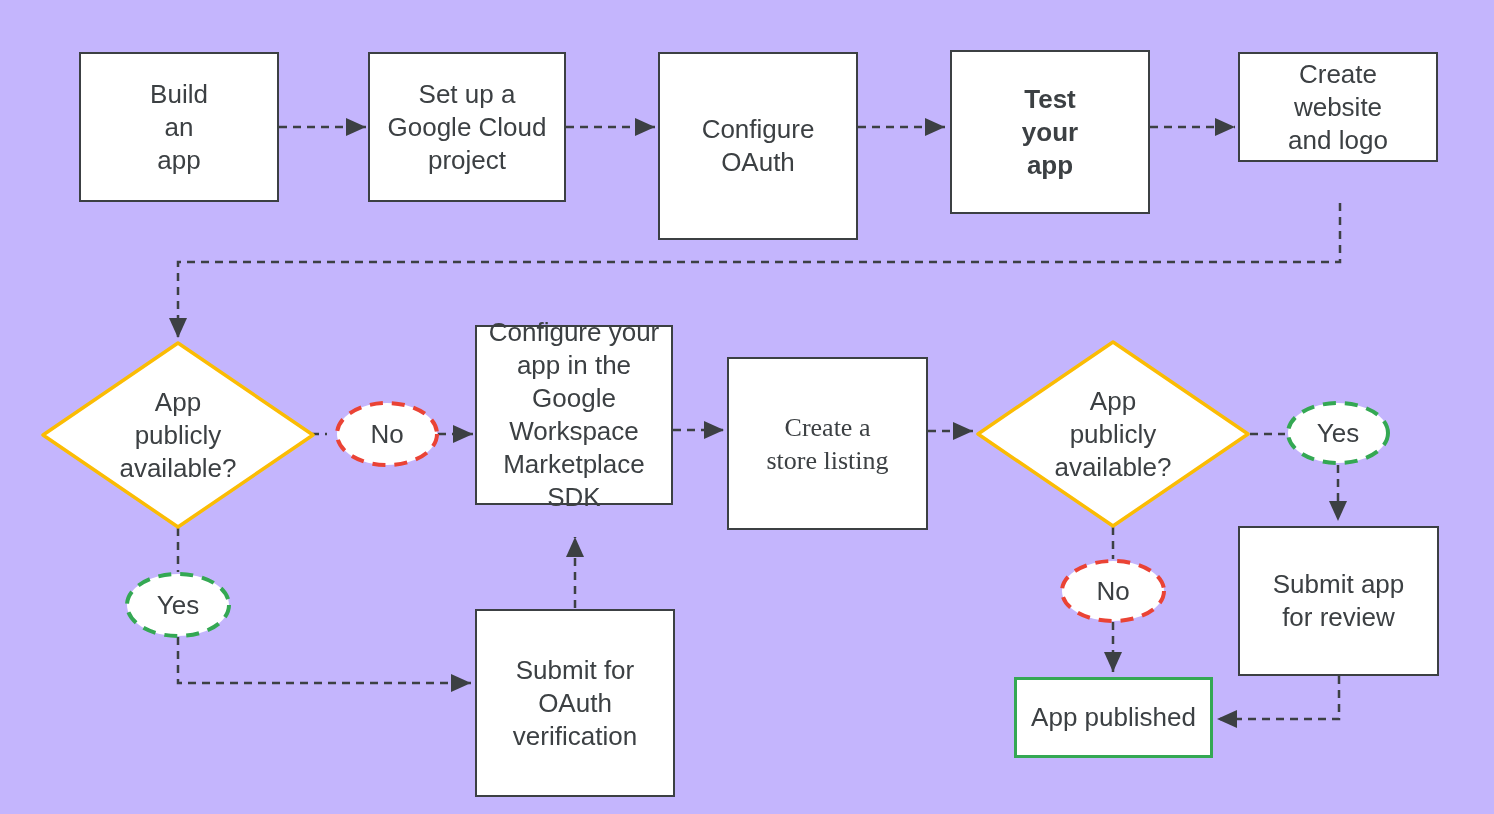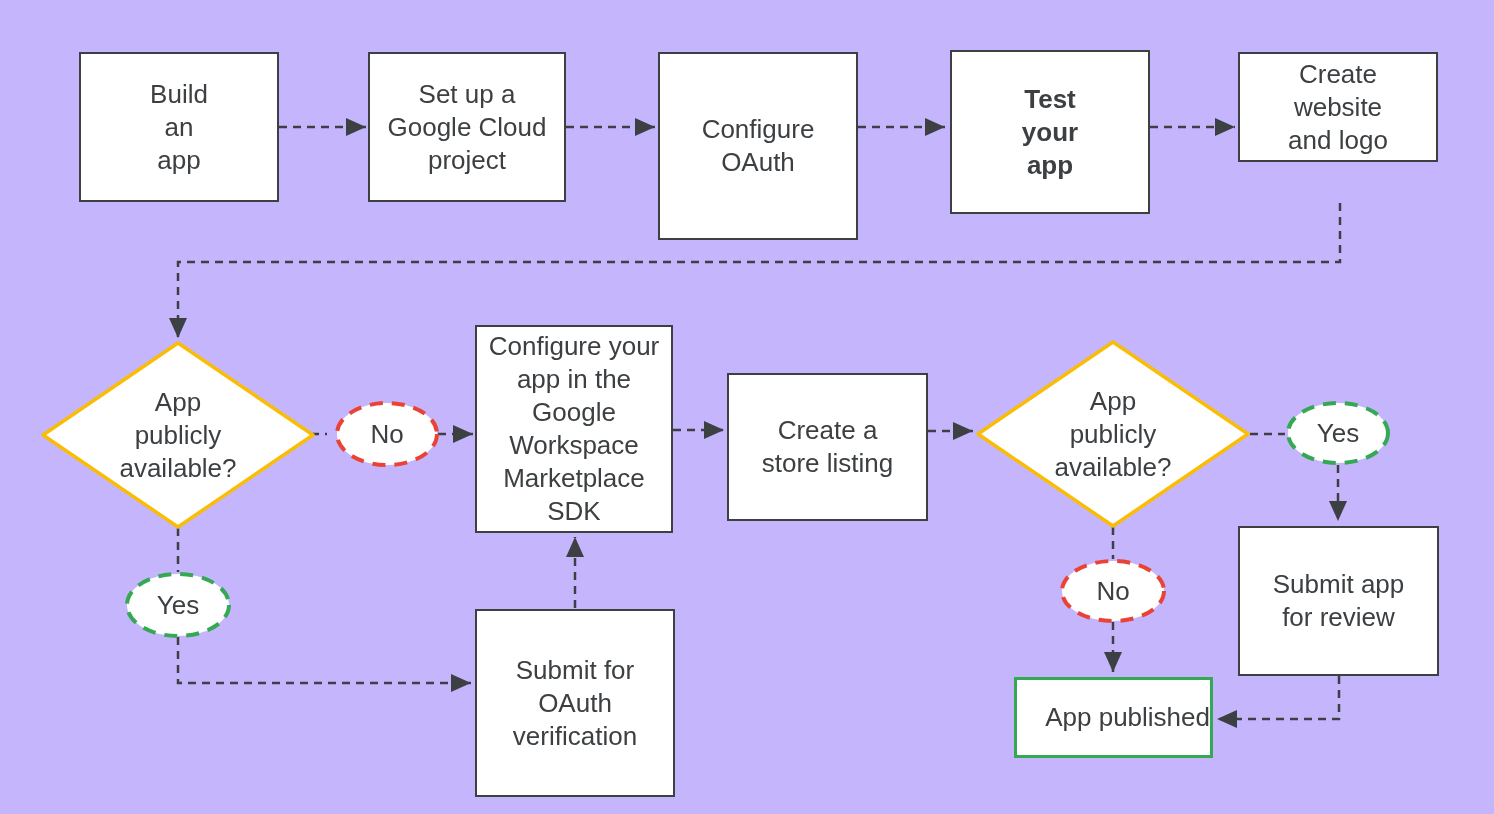--- a/index.html
+++ b/index.html
@@ -20,21 +20,21 @@
     background: #ffffff;
     display: flex;
     align-items: center;
     justify-content: center;
     text-align: center;
     font-size: 26px;
     line-height: 33px;
     color: #3C4043;
   }
   .box span { white-space: pre-line; }
-  .box.published { border: 3.5px solid #34A853; justify-content: flex-end; }
+  .box.published { border: 3.5px solid #34A853; }
   .float-label {
     position: absolute;
     text-align: center;
     white-space: pre-line;
     font-size: 26px;
     line-height: 33px;
     color: #3C4043;
     pointer-events: none;
   }
   .conn {
@@ -118,29 +118,29 @@
   <div class="box" style="left:950px; top:50px; width:200px; height:164px;font-weight:bold;">
     <span>Test
 your
 app</span>
   </div>
   <div class="box" style="left:1238px; top:52px; width:200px; height:110px;">
     <span>Create
 website
 and logo</span>
   </div>
-  <div class="box" style="left:475px; top:325px; width:198px; height:208px;">
+  <div class="box" style="left:475px; top:325px; width:198px; height:180px;">
     <span>Configure your
 app in the
 Google
 Workspace
 Marketplace
 SDK</span>
   </div>
-  <div class="box" style="left:727px; top:373px; width:201px; height:148px;">
+  <div class="box" style="left:727px; top:357px; width:201px; height:173px;font-family:Liberation Serif, serif;">
     <span>Create a
 store listing</span>
   </div>
   <div class="box" style="left:1238px; top:526px; width:201px; height:150px;">
     <span>Submit app
 for review</span>
   </div>
   <div class="box" style="left:475px; top:609px; width:200px; height:188px;">
     <span>Submit for
 OAuth

